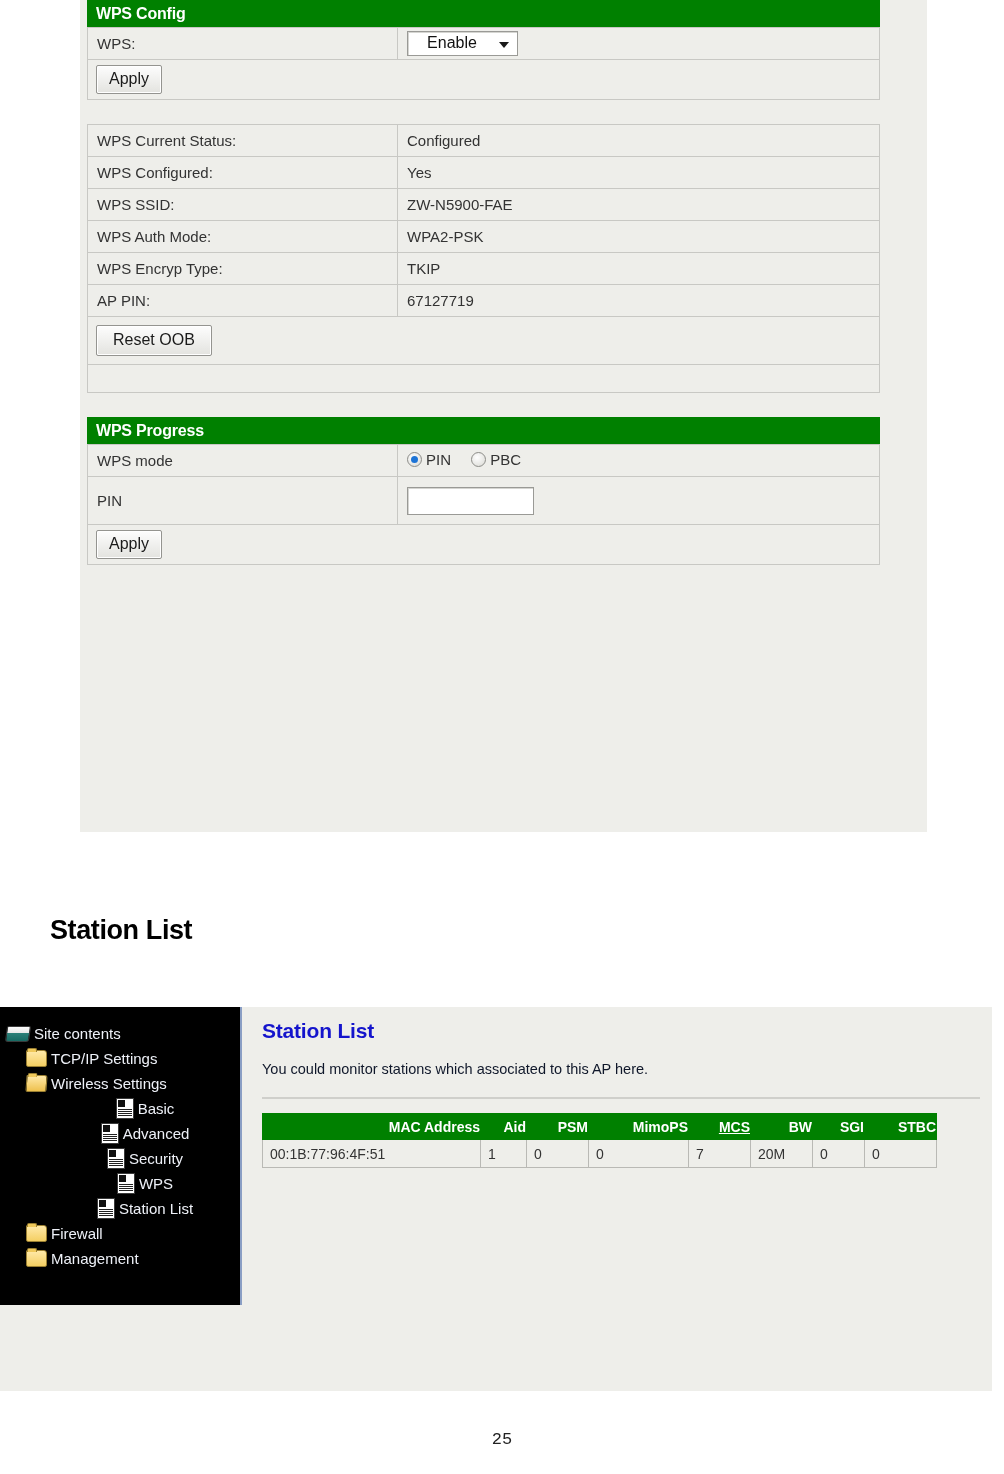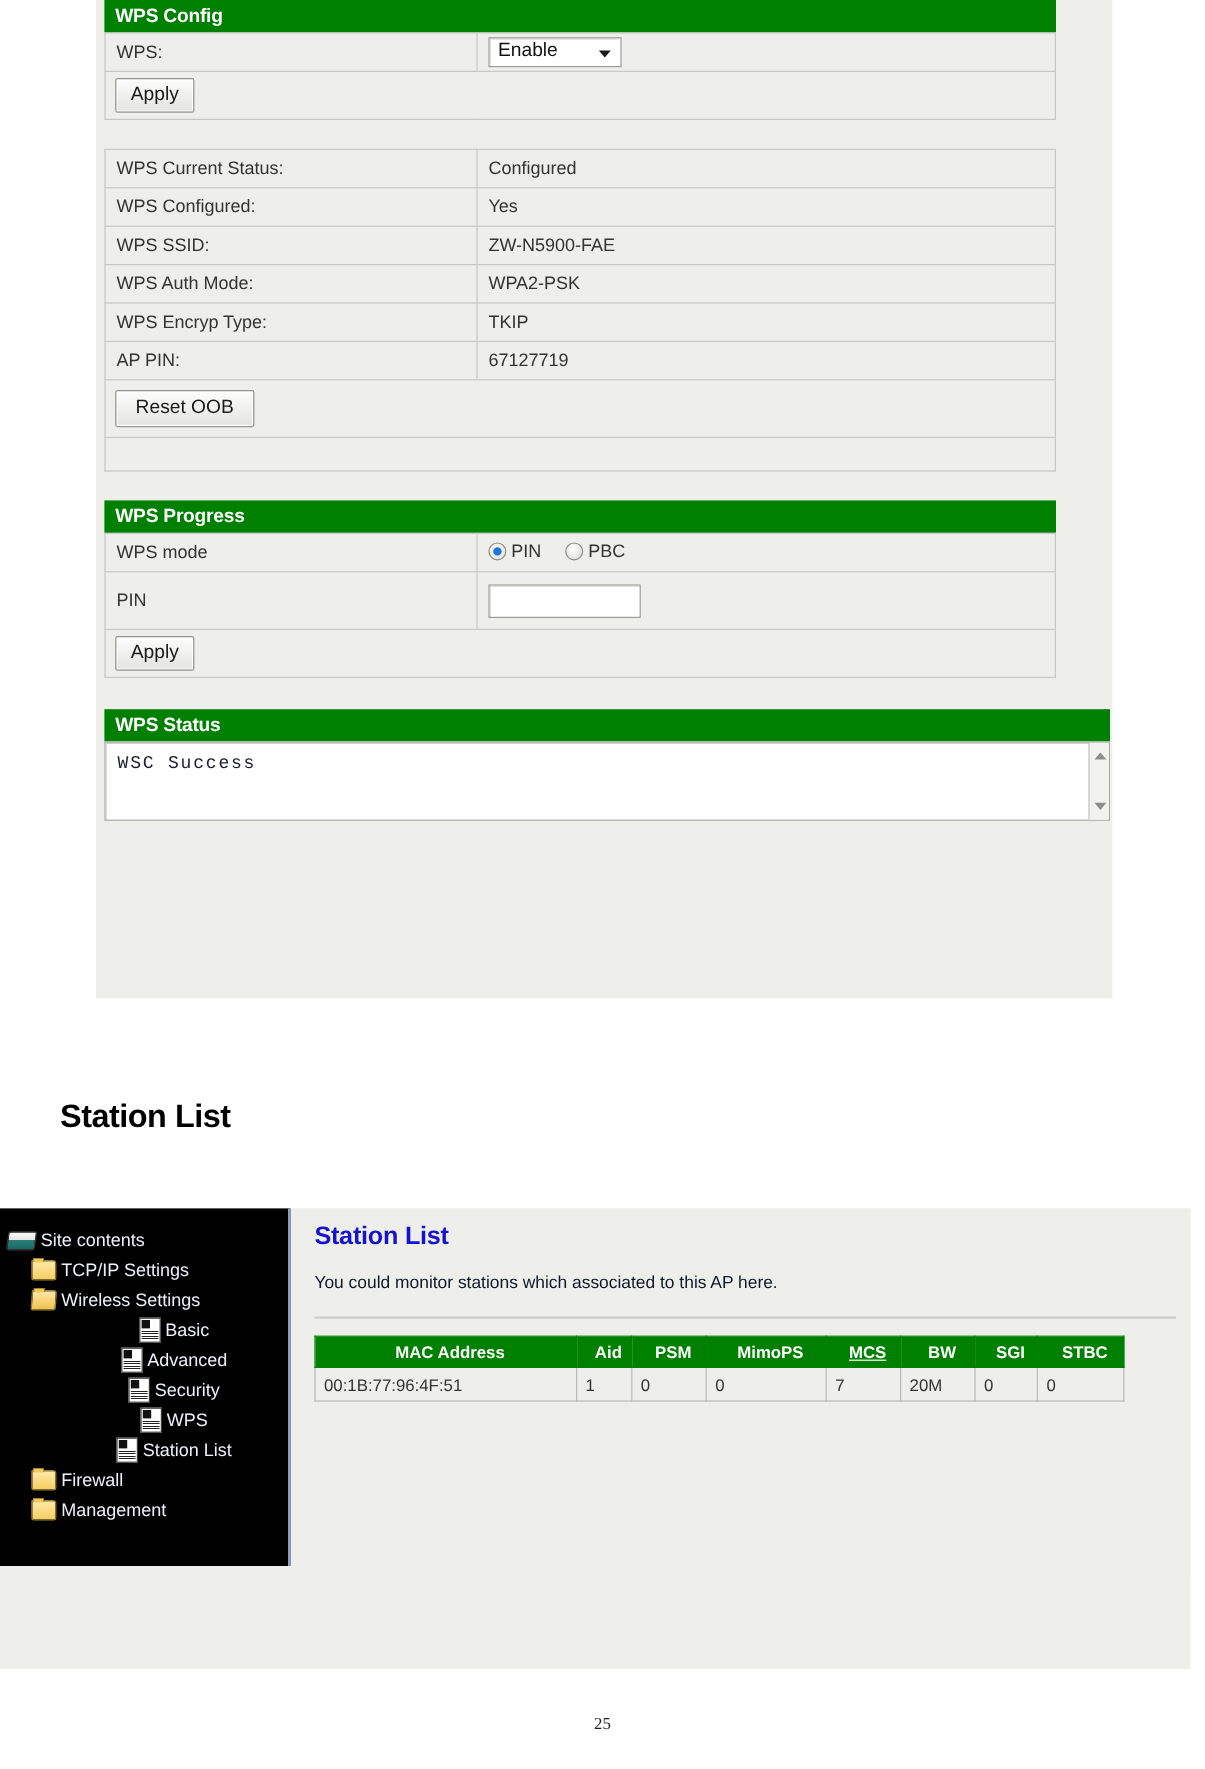--- a/index.html
+++ b/index.html
@@ -92,20 +92,21 @@
   .sel {
     display: inline-block;
     background: #ffffff;
     border: 1px solid #9a9a96;
     box-shadow: inset 1px 1px 0 #d5d5d1;
     font-size: 16px;
     color: #111111;
     padding: 2px 6px 3px 7px;
     min-width: 96px;
     position: relative;
+    text-align: center;
   }
   .sel .cap { display: inline-block; padding-right: 22px; }
   .sel .arw {
     position: absolute;
     right: 8px;
     top: 50%;
     margin-top: -2px;
     width: 0; height: 0;
     border-left: 5px solid transparent;
     border-right: 5px solid transparent;
@@ -344,21 +345,21 @@
   .sl-table {
     margin: 14px 0 0 12px;
     border-collapse: collapse;
     table-layout: fixed;
   }
   .sl-table th {
     background: #008000;
     color: #ffffff;
     font-size: 14px;
     font-weight: bold;
-    text-align: center;
+    text-align: right;
     height: 26px;
     padding: 0 0 0 7px;
     border: 1px solid #008000;
     box-sizing: border-box;
   }
   .sl-table td {
     background: #eeeeea;
     color: #333333;
     font-size: 14px;
     height: 28px;
@@ -374,22 +375,22 @@
   .c-bw   { width: 62px; }
   .c-sgi  { width: 52px; }
   .c-stbc { width: 72px; }
 
   .page-no {
     position: absolute;
     left: 0;
     right: 0;
     top: 1430px;
     text-align: center;
-    font-family: Liberation Serif, serif;
-    font-size: 14px;
+    font-family: Liberation Mono, monospace;
+    font-size: 17px;
     color: #222222;
   }
 </style>
 </head>
 <body>
 
 <div class="wps-shot">
   <div class="wps-inner">
 
     <div class="grp">
@@ -484,30 +485,20 @@
           <td class="btnrow" colspan="2">
             <span class="btn">Apply</span>
           </td>
         </tr>
       </tbody>
         </table>
     </div>
 
     <div class="spacer" style="height:26px;"></div>
 
-    <div class="grp full">
-      <div class="bar">WPS Status</div>
-      <div class="statusbox">
-        <div class="txt">WSC Success</div>
-        <div class="sbar">
-          <span class="up"></span>
-          <span class="dn"></span>
-        </div>
-      </div>
-    </div>
 
   </div>
 </div>
 
 <div class="doc-heading">Station List</div>
 
 <div class="sl-shot">
 
 
   <div class="sl-body">

